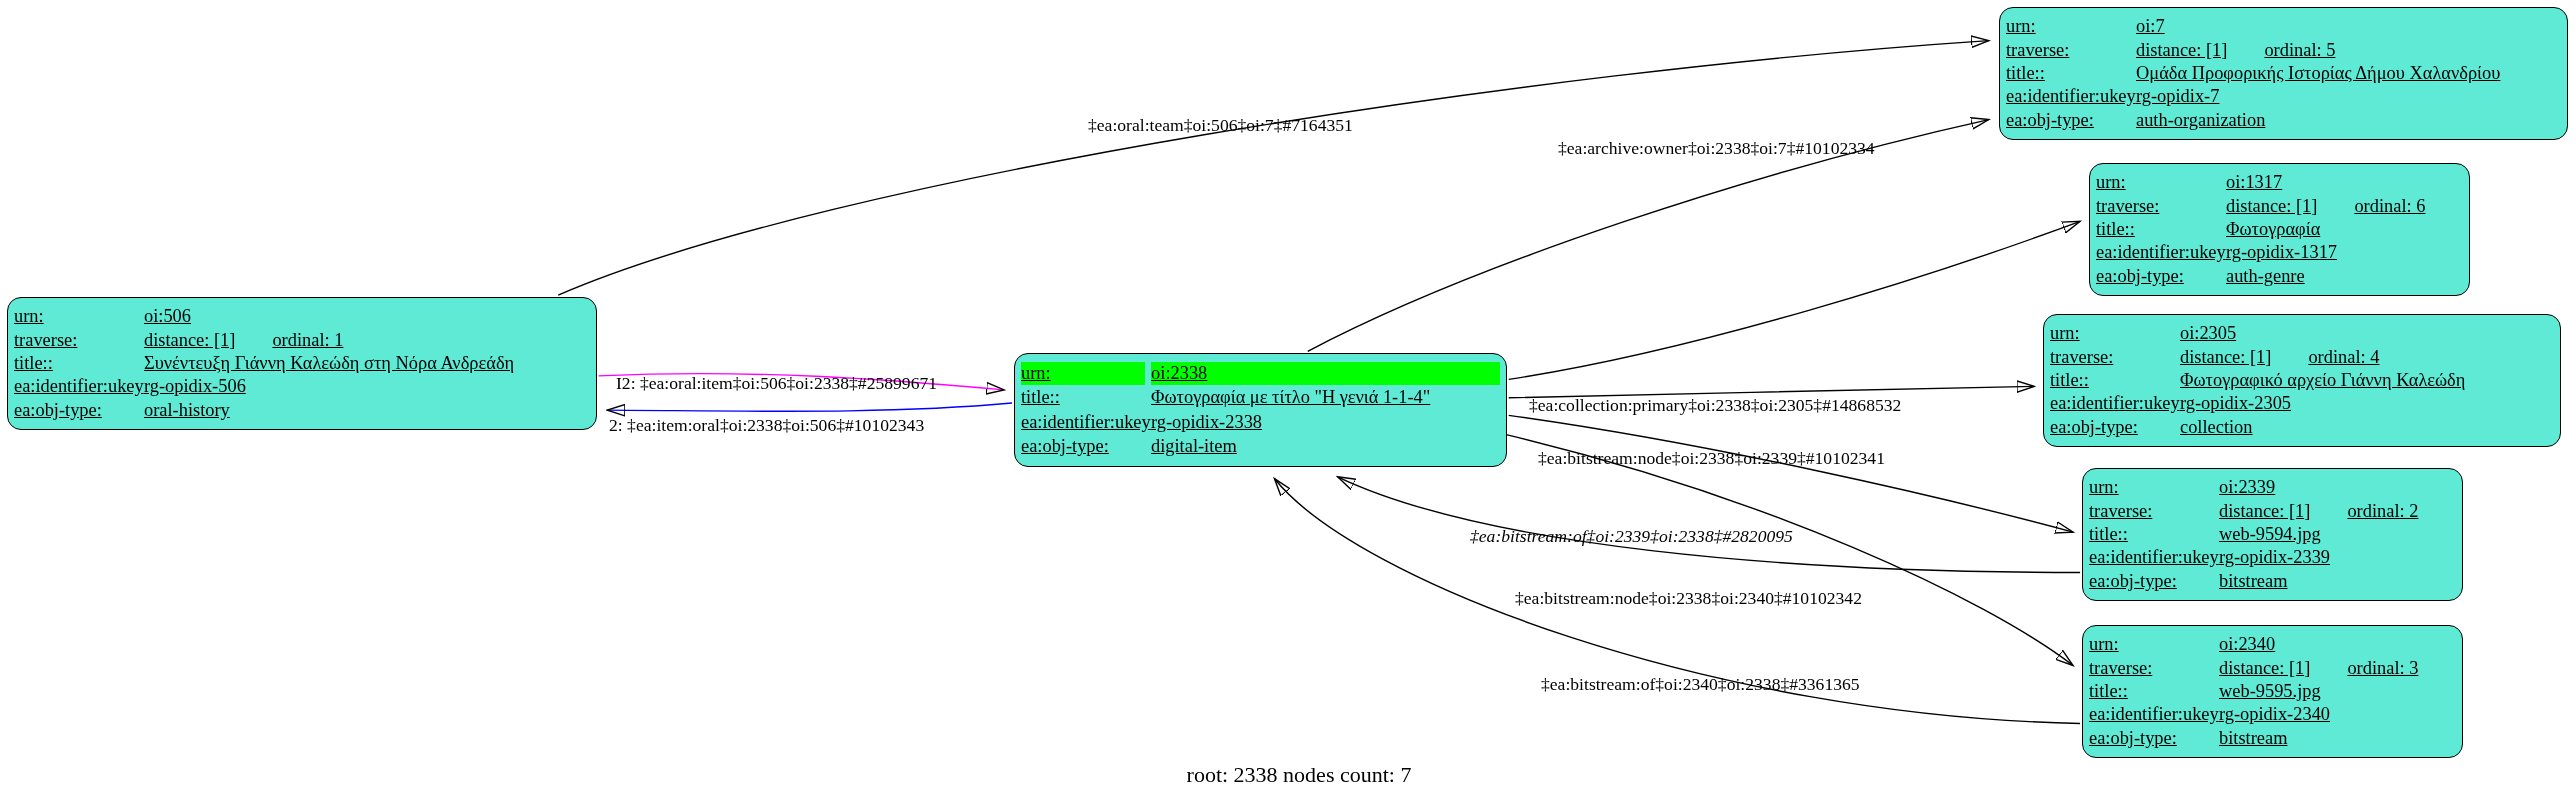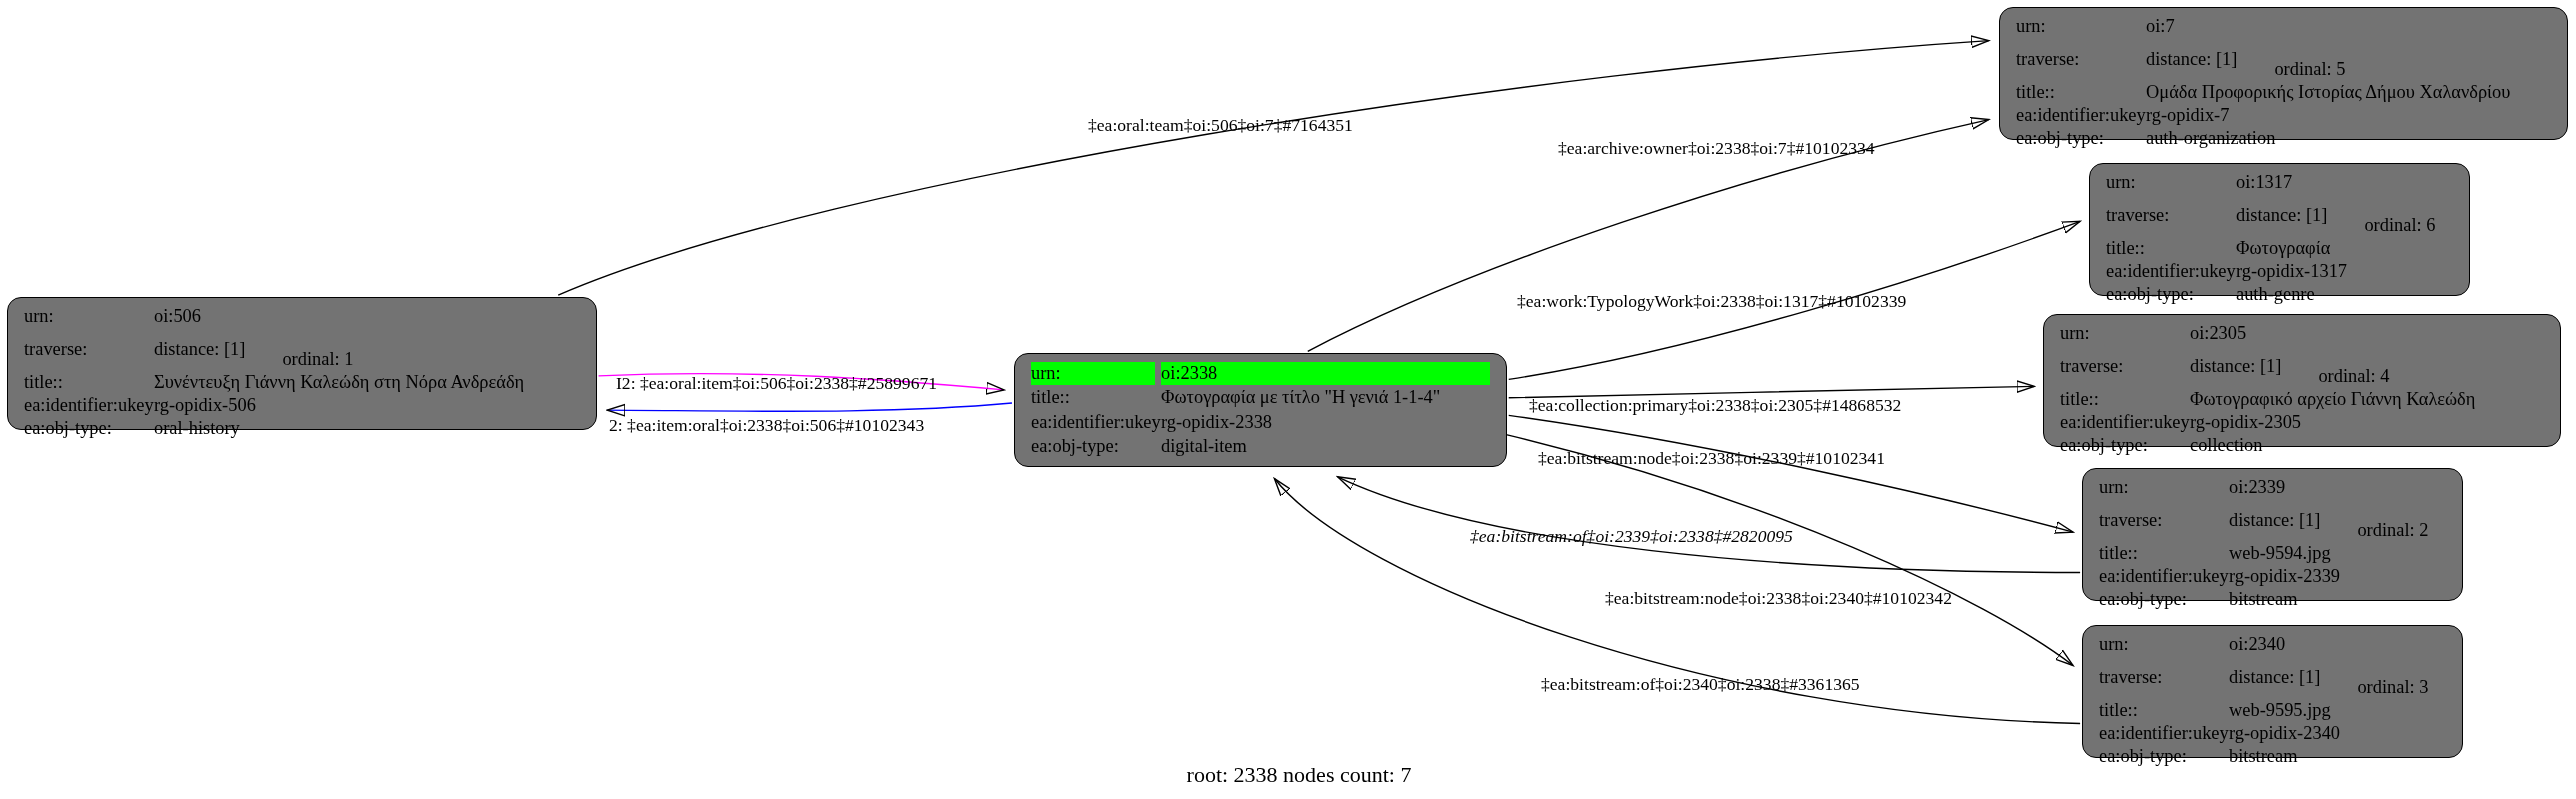--- a/index.html
+++ b/index.html
@@ -8,28 +8,28 @@
     font-family:"Liberation Serif","DejaVu Serif",serif;color:#000;
     overflow:hidden;
   }
   *{box-sizing:border-box;}
   svg.edges{position:absolute;left:0;top:0;width:2576px;height:800px;}
   svg.edges path{fill:none;stroke:#000;stroke-width:1.6px;}
   svg.edges path.magenta{stroke:#ff00ff;}
   svg.edges path.blue{stroke:#0000ff;}
 
   .node{
-    position:absolute;background:#737373;border:1.4px solid #000;border-radius:14px;
-    padding:7px 16px;display:flex;flex-direction:column;justify-content:space-around;
-    font-size:18.4px;line-height:23px;white-space:nowrap;
+    position:absolute;background:#5eead4;border:1.4px solid #000;border-radius:14px;
+    padding:7px 6px;display:flex;flex-direction:column;justify-content:space-around;
+    font-size:18.4px;line-height:23px;white-space:nowrap;text-decoration:underline;
   }
   .row{display:flex;align-items:center;flex:1;}
   .row .k{width:130px;flex:none;}
   .row .v{white-space:nowrap;}
-  .row .v2{margin-left:37px;white-space:nowrap;margin-top:20px;}
+  .row .v2{margin-left:37px;white-space:nowrap;}
   .row.hl .k{width:124px;margin-right:6.1px;background:#00ff00;}
   .row.hl .v{flex:1;background:#00ff00;}
 
   #node-506 {left:7px;   top:297px; width:590px; height:133px;}
   #node-2338{left:1014px;top:353px; width:493px; height:114px;}
   #node-7   {left:1999px;top:7px;   width:569px; height:133px;}
   #node-1317{left:2089px;top:163px; width:381px; height:133px;}
   #node-2305{left:2043px;top:314px; width:518px; height:133px;}
   #node-2339{left:2082px;top:468px; width:381px; height:133px;}
   #node-2340{left:2082px;top:625px; width:381px; height:133px;}
@@ -38,21 +38,21 @@
     position:absolute;font-size:17.6px;line-height:23px;white-space:nowrap;margin-top:23px;
   }
   #el-1 {left:1088px;top:91px;}
   #el-2 {left:1558px;top:114px;}
   #el-3 {left:616px; top:349px;}
   #el-4 {left:609px; top:391px;}
   #el-5 {left:1517px;top:267px;}
   #el-6 {left:1529px;top:371px;}
   #el-7 {left:1538px;top:424px;}
   #el-8 {left:1470px;top:502px;font-style:italic;}
-  #el-9 {left:1605px;top:564px;text-align:center;}
+  #el-9 {left:1515px;top:564px;text-align:center;}
   #el-10{left:1541px;top:650px;}
 
   #caption{
     position:absolute;left:1132px;top:762px;width:334px;text-align:center;
     font-size:22px;white-space:nowrap;
   }
 </style>
 </head>
 <body>
 
@@ -236,21 +236,20 @@
       <div class="row">
         <span class="k">ea:obj-type:</span>
         <span class="v">bitstream</span>
       </div>
     </div>
 
   <div class="edge-label" id="el-1">‡ea:oral:team‡oi:506‡oi:7‡#7164351</div>
   <div class="edge-label" id="el-2">‡ea:archive:owner‡oi:2338‡oi:7‡#10102334</div>
   <div class="edge-label" id="el-3">I2: ‡ea:oral:item‡oi:506‡oi:2338‡#25899671</div>
   <div class="edge-label" id="el-4">2: ‡ea:item:oral‡oi:2338‡oi:506‡#10102343</div>
-  <div class="edge-label" id="el-5">‡ea:work:TypologyWork‡oi:2338‡oi:1317‡#10102339</div>
   <div class="edge-label" id="el-6">‡ea:collection:primary‡oi:2338‡oi:2305‡#14868532</div>
   <div class="edge-label" id="el-7">‡ea:bitstream:node‡oi:2338‡oi:2339‡#10102341</div>
   <div class="edge-label" id="el-8">‡ea:bitstream:of‡oi:2339‡oi:2338‡#2820095</div>
   <div class="edge-label" id="el-9">‡ea:bitstream:node‡oi:2338‡oi:2340‡#10102342</div>
   <div class="edge-label" id="el-10">‡ea:bitstream:of‡oi:2340‡oi:2338‡#3361365</div>
 
   <div id="caption">root: 2338 nodes count: 7</div>
 </div>
 
 

